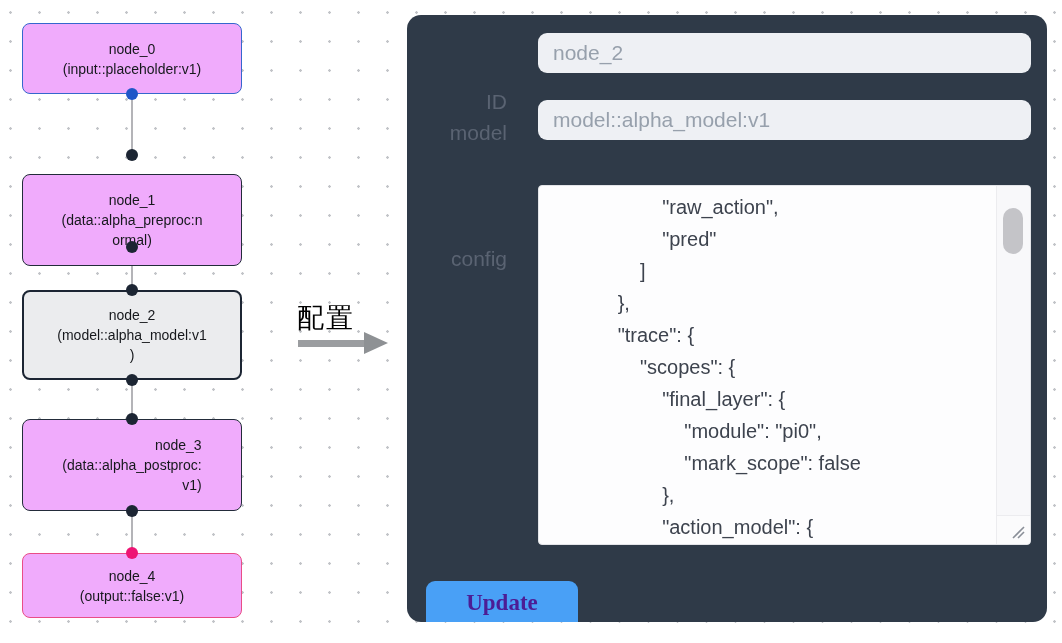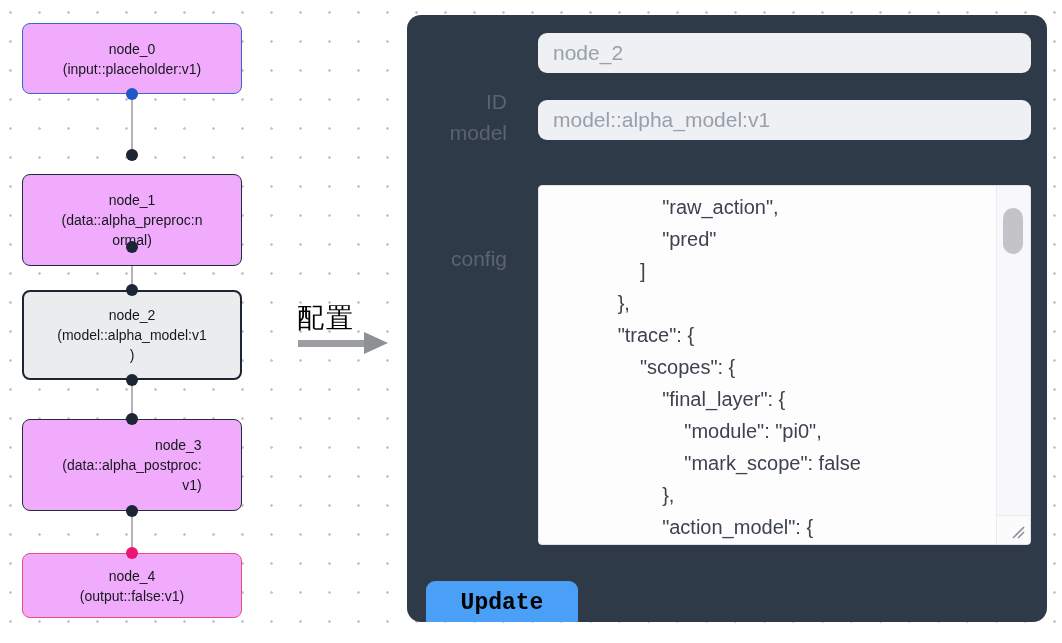--- a/index.html
+++ b/index.html
@@ -197,22 +197,22 @@
 
   .update-btn {
     position: absolute;
     left: 19px;
     top: 566px;
     width: 152px;
     height: 52px;
     background: #49a0f6;
     border: none;
     border-radius: 9px;
-    color: #000000;
-    font-family: Liberation Mono, monospace;
+    color: #4c1d95;
+    font-family: Liberation Serif, serif;
     font-size: 23px;
     font-weight: bold;
     display: flex;
     align-items: flex-start;
     justify-content: center;
     padding-top: 9px;
     cursor: pointer;
   }
 </style>
 </head>

